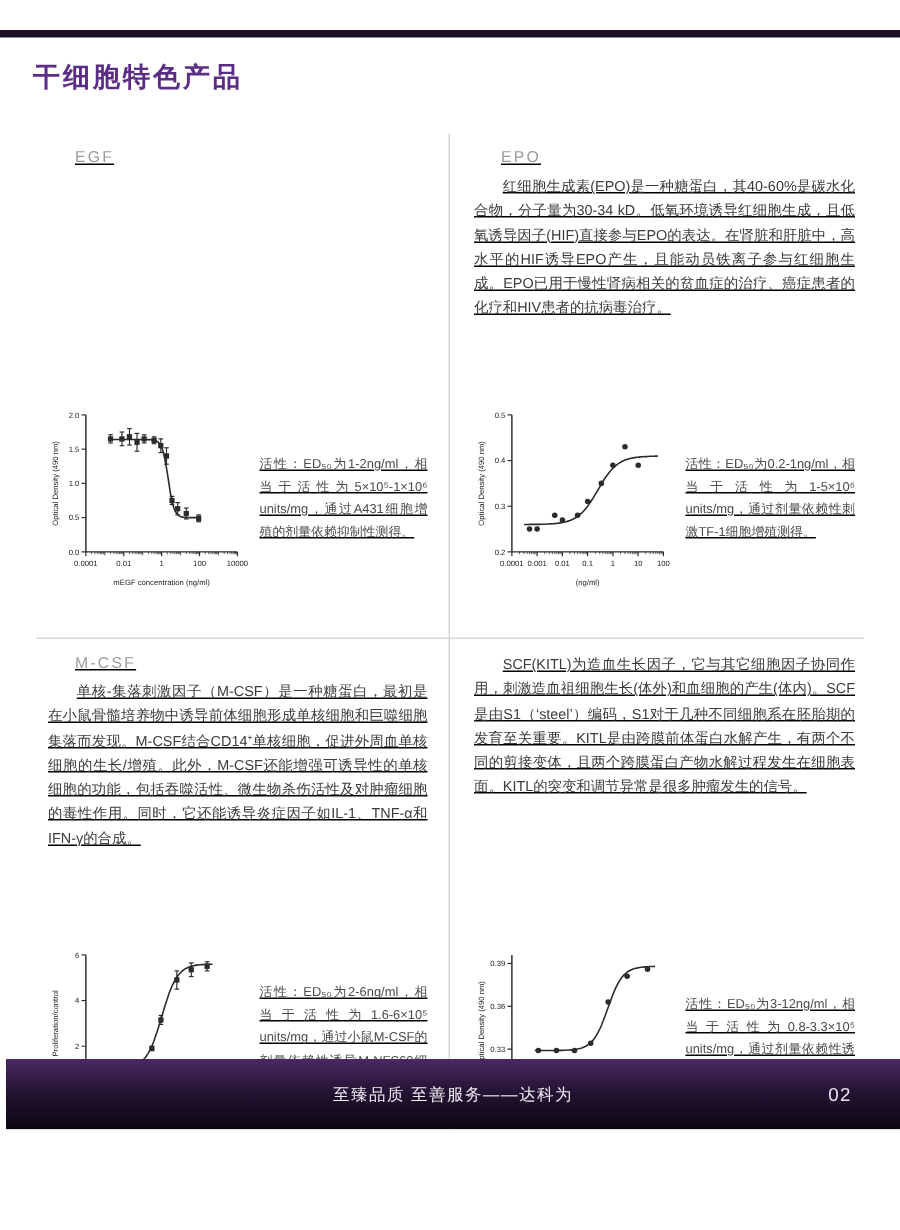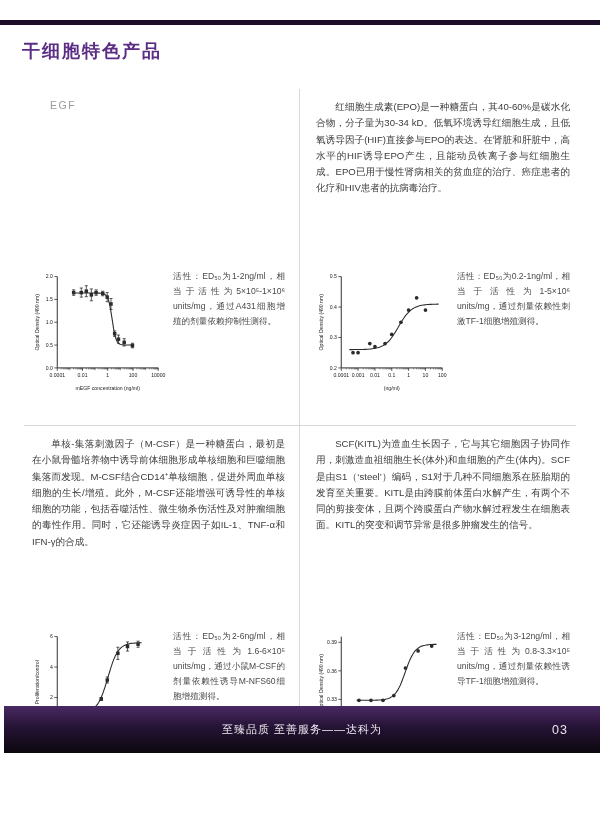--- a/index.html
+++ b/index.html
@@ -1,27 +1,27 @@
 <!DOCTYPE html>
 <html><head>
 <meta charset="utf-8">
 <style>
   html,body{margin:0;padding:0;background:#fff;}
   .page{position:relative;width:600px;height:753px;background:#fff;overflow:hidden;
         font-family:"Liberation Sans",sans-serif;}
   .top-rule{margin-top:20px;height:5px;background:#1d0e27;}
   .page-title{margin:14px 0 0 22px;font-size:18px;font-weight:bold;color:#5b2d85;letter-spacing:2px;}
-  .grid{margin:26px 24px 0;display:grid;grid-template-columns:276px 276px;grid-template-rows:337px 345px;}
+  .grid{margin:26px 24px 0;display:grid;grid-template-columns:276px 276px;grid-template-rows:337px 345px;text-decoration:underline;}
   .cell{display:flex;flex-direction:column;box-sizing:border-box;min-height:0;}
   .cell.l{border-right:1px solid #d7d7d7;padding:10px 14px 0 8px;}
   .cell.r{padding:10px 6px 0 16px;}
   .cell.t{border-bottom:1px solid #d7d7d7;}
   .sec-label{font-size:10.5px;color:#9a9a9a;letter-spacing:1.5px;margin:0 0 6px 18px;}
   .sec-body{margin:0;font-size:9.6px;line-height:1.7;color:#3b3b3b;text-align:justify;text-indent:2em;}
-  .chart-row{margin-top:auto;display:flex;gap:5px;align-items:flex-start;}
+  .chart-row{margin-top:auto;display:flex;gap:5px;align-items:center;}
   .t .chart-row{margin-bottom:30px;}
   .b .chart-row{margin-bottom:16px;}
   .chart{width:136px;height:128px;flex:none;overflow:visible;}
   .activity{margin:2px 0 0;flex:1;font-size:8.6px;line-height:1.75;color:#4a4a4a;text-align:justify;}
   .footer{position:absolute;left:4px;right:0;bottom:0;height:47px;
           background:linear-gradient(#4a2963,#251335 45%,#0b070e);display:flex;align-items:center;}
   .slogan{position:absolute;left:50%;transform:translateX(-50%);color:#efecf3;font-size:11px;letter-spacing:1px;white-space:nowrap;}
   .pagenum{position:absolute;right:32px;color:#e9e5ef;font-size:12.5px;letter-spacing:1px;}
 </style>
 </head>
@@ -176,20 +176,21 @@
             <line x1="103.40515262271123" y1="76.62" x2="103.40515262271123" y2="81.32000000000001" stroke="#2b2b2b" stroke-width="0.8"></line>
             <line x1="101.80515262271123" y1="76.62" x2="105.00515262271122" y2="76.62" stroke="#2b2b2b" stroke-width="0.8"></line>
             <line x1="101.80515262271123" y1="81.32000000000001" x2="105.00515262271122" y2="81.32000000000001" stroke="#2b2b2b" stroke-width="0.8"></line>
             <rect x="101.6" y="77.2" width="3.6" height="3.6" fill="#2b2b2b"></rect>
           </svg>
         <p class="activity">活性：ED₅₀为1-2ng/ml，相当于活性为5×10⁵-1×10⁶ units/mg，通过A431细胞增殖的剂量依赖抑制性测得。</p>
       </div>
     </section>
 
     <section class="cell r t">
+      <div class="sec-label">EPO</div>
       <p class="sec-body">红细胞生成素(EPO)是一种糖蛋白，其40-60%是碳水化合物，分子量为30-34 kD。低氧环境诱导红细胞生成，且低氧诱导因子(HIF)直接参与EPO的表达。在肾脏和肝脏中，高水平的HIF诱导EPO产生，且能动员铁离子参与红细胞生成。EPO已用于慢性肾病相关的贫血症的治疗、癌症患者的化疗和HIV患者的抗病毒治疗。</p>
       <div class="chart-row">
         <svg class="chart" viewBox="0 0 140 128">
             <path d="M26 8 L26 102 L130 102" fill="none" stroke="#2b2b2b" stroke-width="1"></path>
             <line x1="26" y1="102" x2="26" y2="105" stroke="#2b2b2b" stroke-width="0.8"></line>
             <text x="26" y="111.5" font-size="5.3" text-anchor="middle" fill="#222">0.0001</text>
             <line x1="43.33333333333333" y1="102" x2="43.33333333333333" y2="105" stroke="#2b2b2b" stroke-width="0.8"></line>
             <text x="43.33333333333333" y="111.5" font-size="5.3" text-anchor="middle" fill="#222">0.001</text>
             <line x1="60.666666666666664" y1="102" x2="60.666666666666664" y2="105" stroke="#2b2b2b" stroke-width="0.8"></line>
             <text x="60.666666666666664" y="111.5" font-size="5.3" text-anchor="middle" fill="#222">0.01</text>
@@ -269,20 +270,21 @@
             <circle cx="87.4" cy="55.0" r="1.9" fill="#2b2b2b"></circle>
             <circle cx="95.3" cy="42.5" r="1.9" fill="#2b2b2b"></circle>
             <circle cx="103.6" cy="29.9" r="1.9" fill="#2b2b2b"></circle>
             <circle cx="112.7" cy="42.5" r="1.9" fill="#2b2b2b"></circle>
           </svg>
         <p class="activity">活性：ED₅₀为0.2-1ng/ml，相当于活性为1-5×10⁶ units/mg，通过剂量依赖性刺激TF-1细胞增殖测得。</p>
       </div>
     </section>
 
     <section class="cell l b">
+      <div class="sec-label">M-CSF</div>
       <p class="sec-body">单核-集落刺激因子（M-CSF）是一种糖蛋白，最初是在小鼠骨髓培养物中诱导前体细胞形成单核细胞和巨噬细胞集落而发现。M-CSF结合CD14⁺单核细胞，促进外周血单核细胞的生长/增殖。此外，M-CSF还能增强可诱导性的单核细胞的功能，包括吞噬活性、微生物杀伤活性及对肿瘤细胞的毒性作用。同时，它还能诱导炎症因子如IL-1、TNF-α和IFN-γ的合成。</p>
       <div class="chart-row">
         <svg class="chart" viewBox="0 0 140 128">
             <path d="M26 8 L26 102 L130 102" fill="none" stroke="#2b2b2b" stroke-width="1"></path>
             <line x1="26" y1="102" x2="26" y2="105" stroke="#2b2b2b" stroke-width="0.8"></line>
             <text x="26" y="111.5" font-size="5.3" text-anchor="middle" fill="#222">0.01</text>
             <line x1="46.8" y1="102" x2="46.8" y2="105" stroke="#2b2b2b" stroke-width="0.8"></line>
             <text x="46.8" y="111.5" font-size="5.3" text-anchor="middle" fill="#222">0.1</text>
             <line x1="67.6" y1="102" x2="67.6" y2="105" stroke="#2b2b2b" stroke-width="0.8"></line>
             <text x="67.6" y="111.5" font-size="5.3" text-anchor="middle" fill="#222">1</text>
@@ -442,15 +444,15 @@
             <circle cx="119.1" cy="17.8" r="1.9" fill="#2b2b2b"></circle>
           </svg>
         <p class="activity">活性：ED₅₀为3-12ng/ml，相当于活性为0.8-3.3×10⁵ units/mg，通过剂量依赖性诱导TF-1细胞增殖测得。</p>
       </div>
     </section>
 
   </div>
 
   <footer class="footer">
     <span class="slogan">至臻品质 至善服务——达科为</span>
-    <span class="pagenum">03</span>
+    <span class="pagenum">02</span>
   </footer>
 </div>
 
 </body></html>

